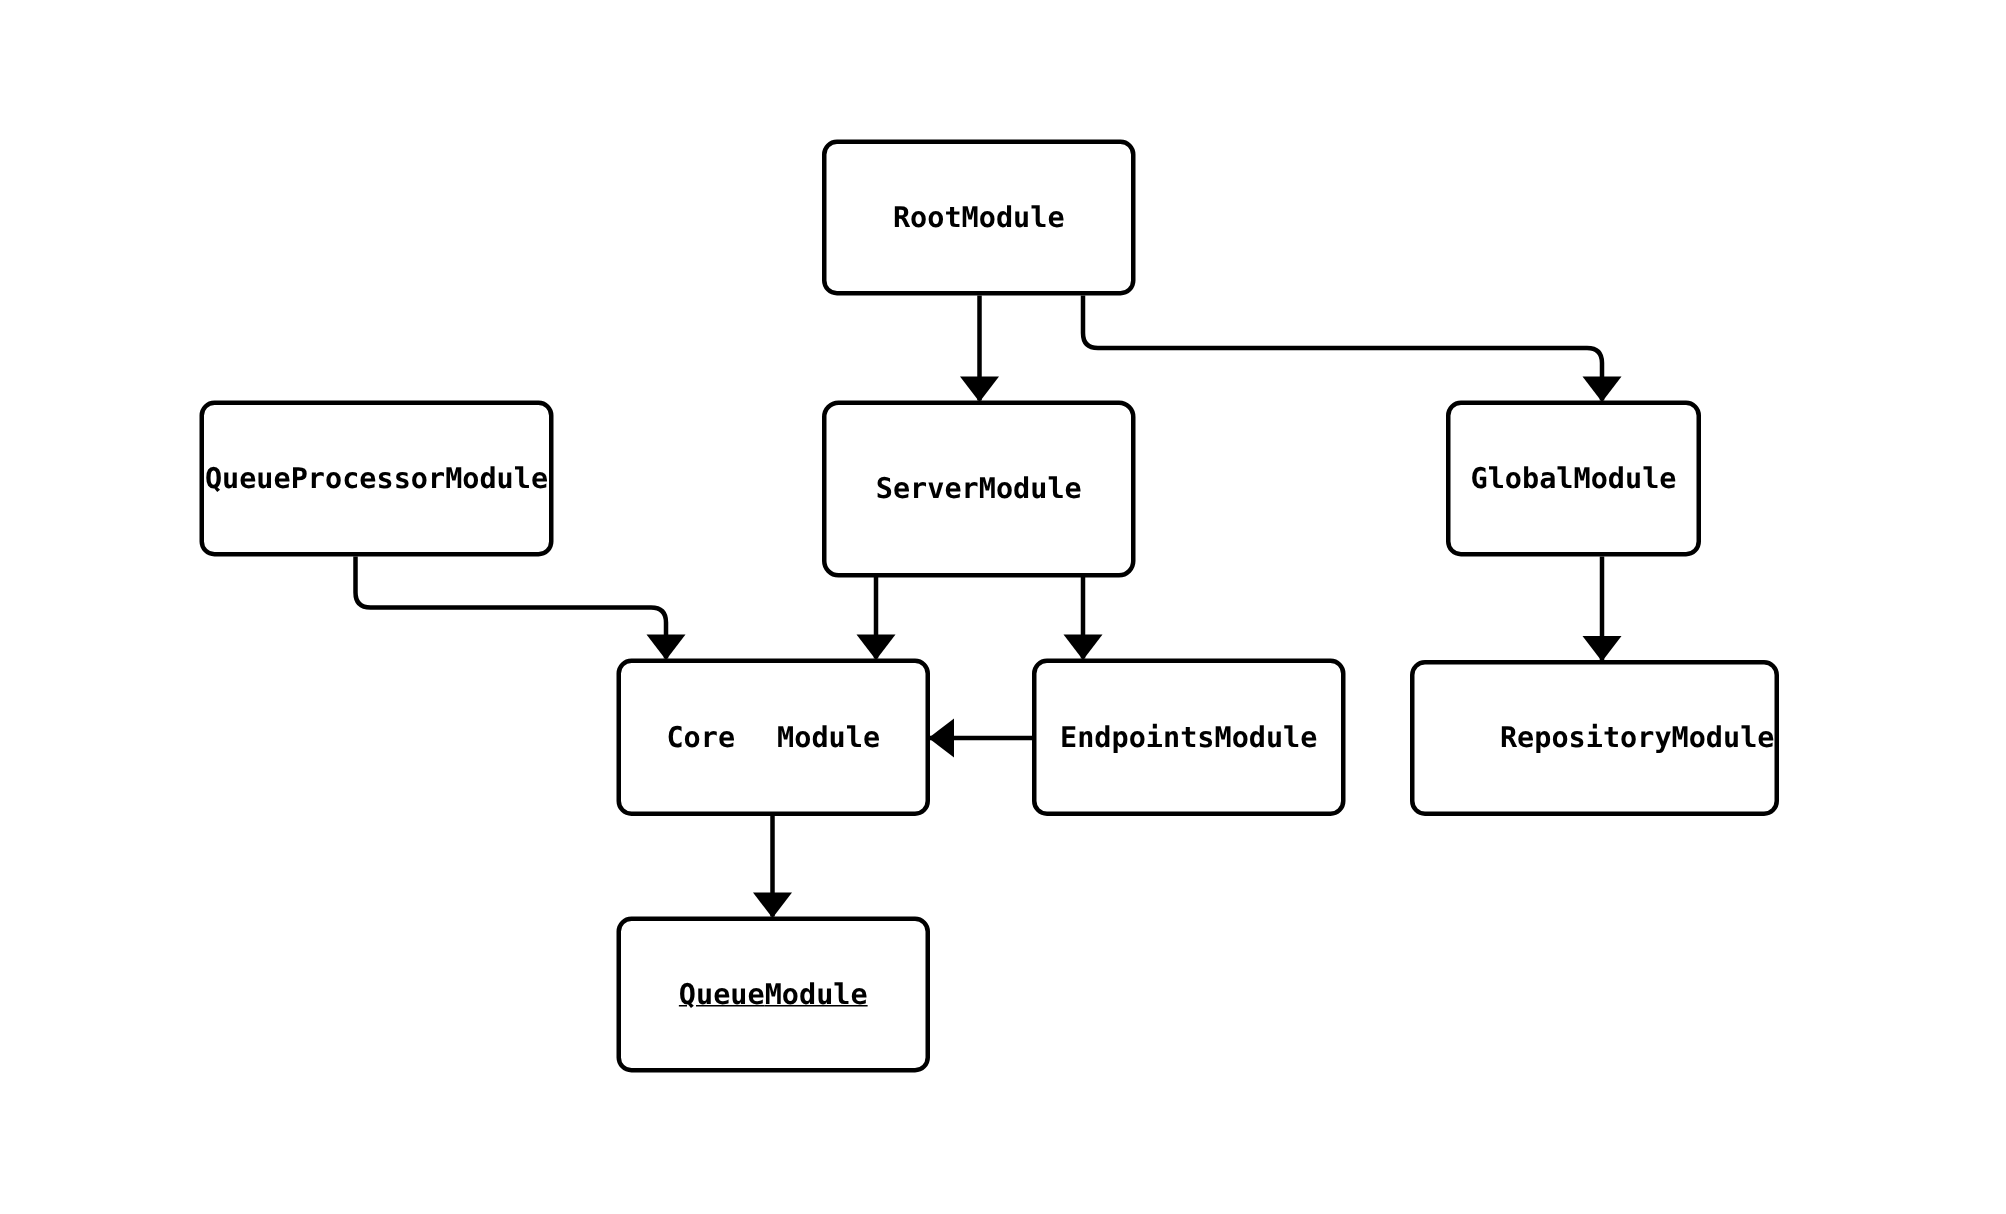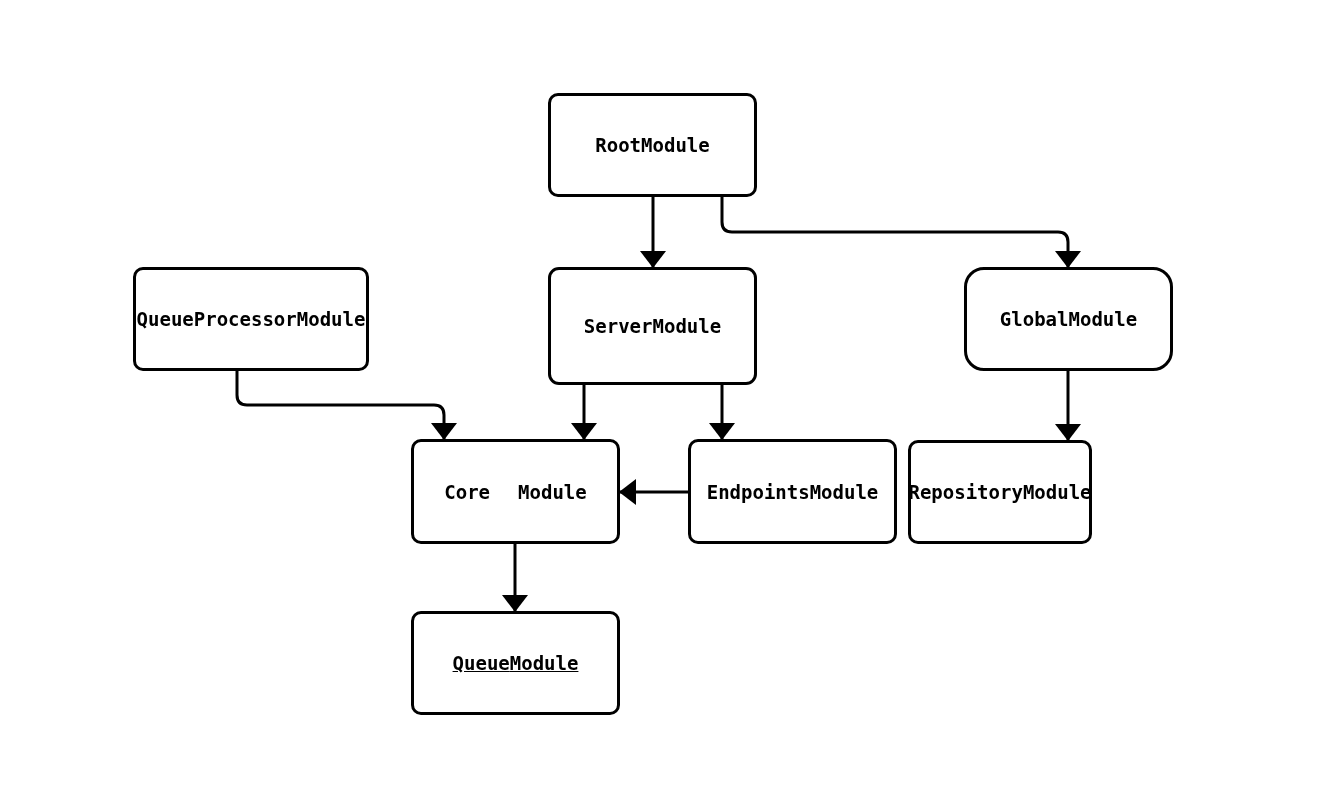--- a/index.html
+++ b/index.html
@@ -77,36 +77,36 @@
   <div class="node" style="left: 133px; top: 267px; width: 236px; height: 104px;">
     <span>QueueProcessor</span>
     <span>Module</span>
   </div>
 
   <div class="node" style="left: 548px; top: 267px; width: 209px; height: 118px; border-radius: 11px;">
     <span>Server</span>
     <span>Module</span>
   </div>
 
-  <div class="node" style="left: 964px; top: 267px; width: 209px; height: 104px; border-radius: 20px;">
+  <div class="node" style="left: 964px; top: 267px; width: 170px; height: 104px;">
     <span>Global</span>
     <span>Module</span>
   </div>
 
   <div class="node" style="left: 411px; top: 439px; width: 209px; height: 105px; gap: 28px;">
     <span>Core</span>
     <span>Module</span>
   </div>
 
   <div class="node" style="left: 688px; top: 439px; width: 209px; height: 105px;">
     <span>Endpoints</span>
     <span>Module</span>
   </div>
 
-  <div class="node" style="left: 908px; top: 440px; width: 184px; height: 104px;">
+  <div class="node" style="left: 940px; top: 440px; width: 246px; height: 104px; justify-content: flex-end;">
     <span>Repository</span>
     <span>Module</span>
   </div>
 
   <div class="node" style="left: 411px; top: 611px; width: 209px; height: 104px; text-decoration: underline;">
     <span>Queue</span>
     <span>Module</span>
   </div>
 
 </div>

